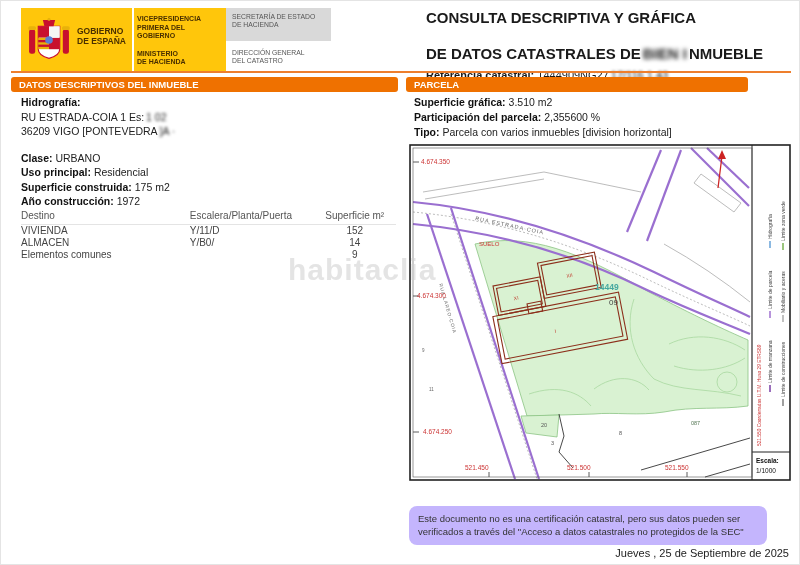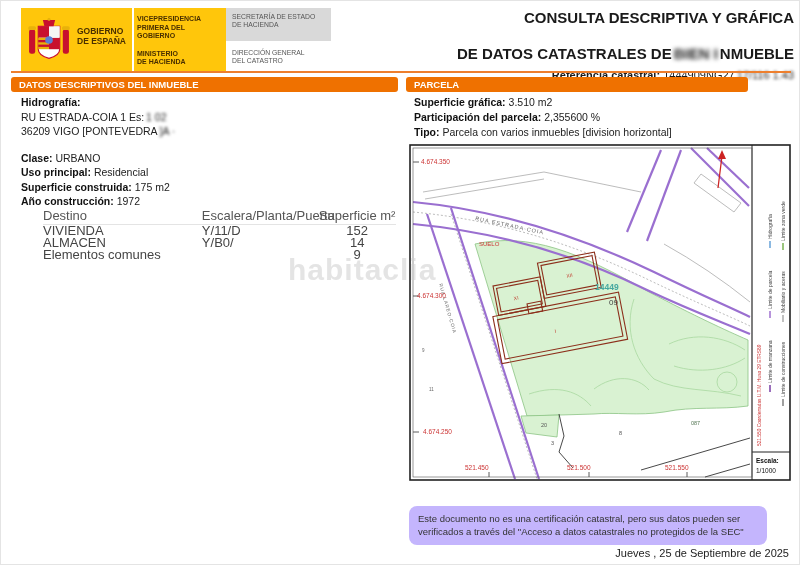--- a/index.html
+++ b/index.html
@@ -9,40 +9,40 @@
   .logo-block{position:absolute;left:20px;top:7px;width:310px;height:63px;display:flex;}
   .logo-yellow{background:#FFC60B;display:flex;width:205px;height:63px;}
   .emblem{width:56px;height:63px;display:flex;align-items:center;justify-content:center;}
   .gob-txt{width:52px;padding-top:18px;font-size:8.5px;font-weight:bold;color:#4a3000;line-height:10px;}
   .logo-div{width:2px;background:#fff;margin:0 3px;}
   .min-txt{padding-top:7px;font-size:7px;font-weight:bold;color:#4a3000;line-height:8.5px;width:86px;}
   .min-txt .grp{margin-bottom:9px;}
   .logo-right{width:105px;height:63px;font-size:6.8px;color:#555;line-height:8px;}
   .gray-box{background:#D9D9D9;padding:5px 4px 4px 6px;height:24px;box-sizing:content-box;}
   .dir-box{padding:8px 4px 0 6px;}
-  .title-block{position:absolute;left:425px;top:8px;width:368px;text-align:right;color:#1a1a1a;}
+  .title-block{position:absolute;left:425px;top:8px;width:368px;text-align:left;color:#1a1a1a;}
   .title-l1{font-size:15px;font-weight:bold;}
   .title-l2{font-size:15px;font-weight:bold;margin-top:19px;}
   .redact{display:inline-block;filter:blur(2px);margin:0 2px;}
   .redact-sm{display:inline-block;filter:blur(1.6px);margin-left:2px;}
   .ref-line{margin-top:7px;font-size:11px;}
   .ref-line .lbl{font-weight:bold;}
   .hdr-rule{position:absolute;left:10px;top:70px;width:780px;height:2px;background:#EE7F2D;}
   
   .bar{position:absolute;height:15px;background:#EF7100;border-radius:3px;color:#fff;
        font-size:9.5px;font-weight:bold;line-height:15px;padding-left:8px;box-sizing:border-box;}
   .bar-left{left:10px;top:76px;width:387px;}
   .bar-right{left:405px;top:76px;width:342px;}
   
   .lp{position:absolute;left:20px;top:94px;width:377px;font-size:10.5px;line-height:14.5px;color:#222;}
   .lp .b{font-weight:bold;color:#111;}
   .fields{margin-top:12px;}
   .construccion{position:absolute;left:20px;top:207px;width:375px;}
   .con-title{font-weight:bold;font-size:10.5px;color:#111;border-bottom:1px solid #ddd;padding-bottom:2px;}
-  .t-head,.t-row{display:flex;font-size:13px;color:#444;line-height:12px;margin-left:22px;}
+  .t-head,.t-row{display:flex;font-size:10px;color:#444;line-height:12px;}
   .t-head{color:#555;border-bottom:1px solid #e4e4e4;padding:2px 0;}
   .c1{width:45%;} .c2{width:33%;text-align:left;} .c3{width:22%;text-align:center;}
   .watermark{position:absolute;left:287px;top:252px;font-size:30px;font-weight:bold;
              color:#cfcfcf;opacity:.55;letter-spacing:1px;z-index:6;pointer-events:none;}
   
   .rp{position:absolute;left:413px;top:94px;width:377px;font-size:10.5px;line-height:15px;color:#222;}
   .rp .b{font-weight:bold;color:#111;}
   .map-wrap{position:absolute;left:408px;top:143px;width:382px;height:337px;}
   
   .disclaimer{position:absolute;left:408px;top:505px;width:340px;background:#c4b5fd;border-radius:8px;

